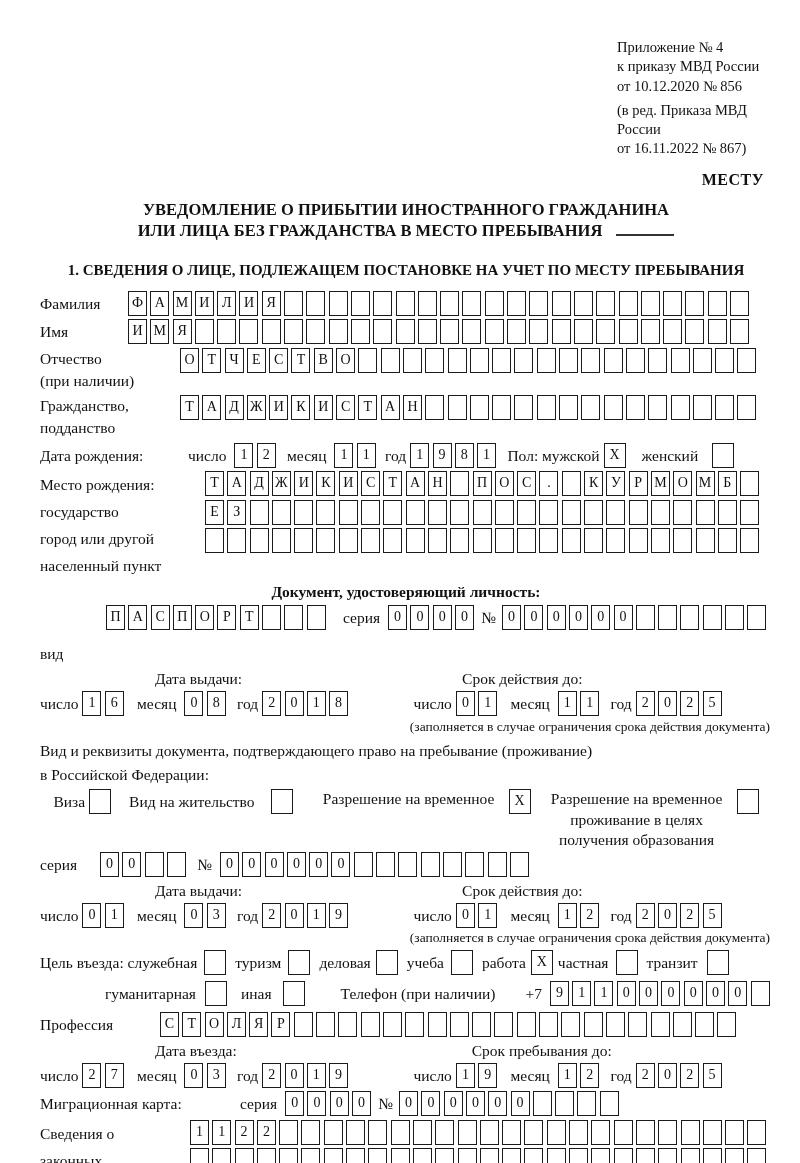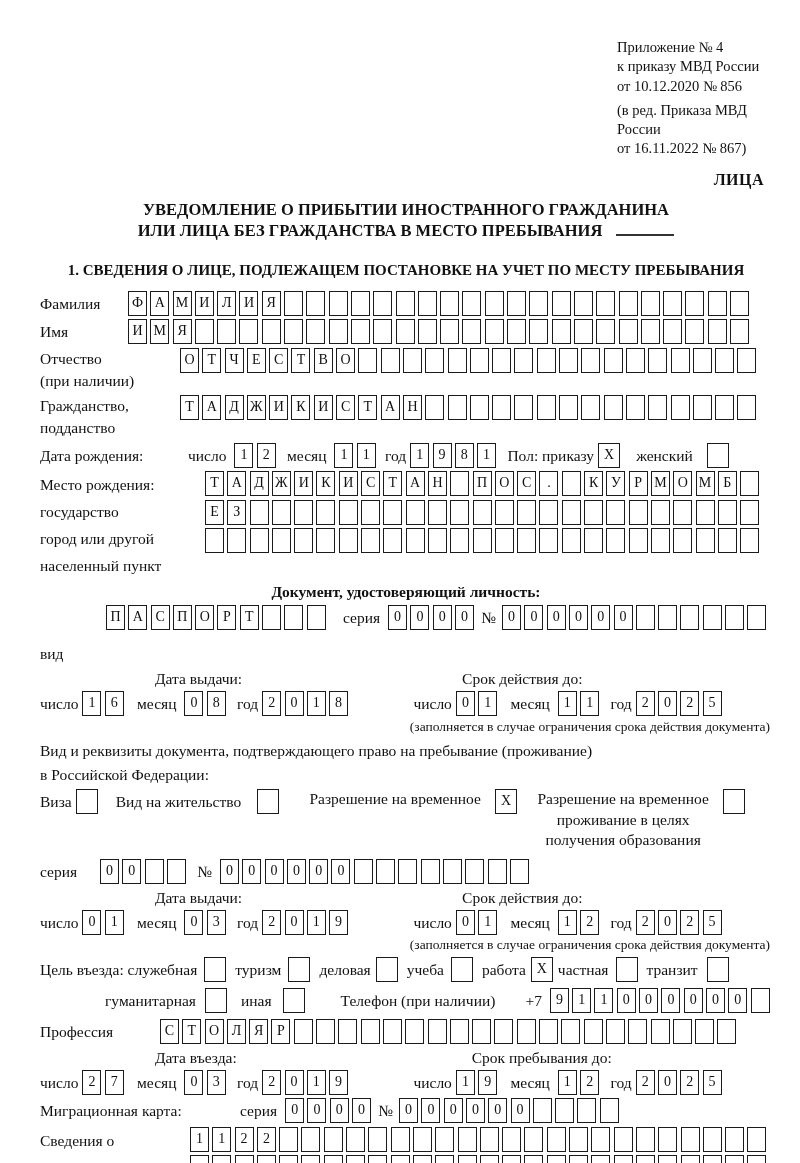--- a/index.html
+++ b/index.html
@@ -41,21 +41,21 @@
 
   <div class="appendix">
     <div>Приложение № 4</div>
     <div>к приказу МВД России</div>
     <div>от 10.12.2020 № 856</div>
     <div class="gap"></div>
     <div>(в ред. Приказа МВД России</div>
     <div>от 16.11.2022 № 867)</div>
   </div>
 
-  <div class="forma">ЛИЦА</div>
+  <div class="forma">МЕСТУ</div>
 
   <div class="title">
     <div>УВЕДОМЛЕНИЕ О ПРИБЫТИИ ИНОСТРАННОГО ГРАЖДАНИНА</div>
     <div><span>ИЛИ ЛИЦА БЕЗ ГРАЖДАНСТВА В МЕСТО ПРЕБЫВАНИЯ</span><span class="blank-line"></span></div>
   </div>
 
   <div class="sec1">1. СВЕДЕНИЯ О ЛИЦЕ, ПОДЛЕЖАЩЕМ ПОСТАНОВКЕ НА УЧЕТ ПО МЕСТУ ПРЕБЫВАНИЯ</div>
 
   <div class="row">
     <span class="lbl" style="width:88px;">Фамилия</span>
@@ -207,21 +207,21 @@
         <span class="cell">1</span>
         <span class="cell">1</span>
       </span>
     <span class="lbl" style="margin-left:6px;margin-right:4px;">год</span>
     <span class="cells">
         <span class="cell">1</span>
         <span class="cell">9</span>
         <span class="cell">8</span>
         <span class="cell">1</span>
       </span>
-    <span class="lbl" style="margin-left:8px;margin-right:4px;">Пол: приказу</span>
+    <span class="lbl" style="margin-left:8px;margin-right:4px;">Пол: мужской</span>
     <span class="cells cbx">
         <span class="cell">X</span>
       </span>
     <span class="lbl" style="margin-left:16px;margin-right:14px;">женский</span>
     <span class="cells cbx">
         <span class="cell"></span>
       </span>
   </div>
 
   <div class="row">
@@ -398,21 +398,21 @@
       </span>
   </div>
 
   <div class="note">(заполняется в случае ограничения срока действия документа)</div>
 
   <div class="para">
     <div>Вид и реквизиты документа, подтверждающего право на пребывание (проживание)</div>
     <div>в Российской Федерации:</div>
   </div>
 
-  <div class="row" style="margin-bottom:8px;">
+  <div class="row" style="margin-bottom:1px;justify-content:center;">
     <span class="lbl" style="margin-right:4px;">Виза</span>
     <span class="cells cbx">
         <span class="cell"></span>
       </span>
     <span class="lbl" style="margin-left:18px;margin-right:16px;">Вид на жительство</span>
     <span class="cells cbx">
         <span class="cell"></span>
       </span>
     <span class="chk-col" style="margin-left:22px;width:188px;">
       <div>Разрешение на временное</div>

